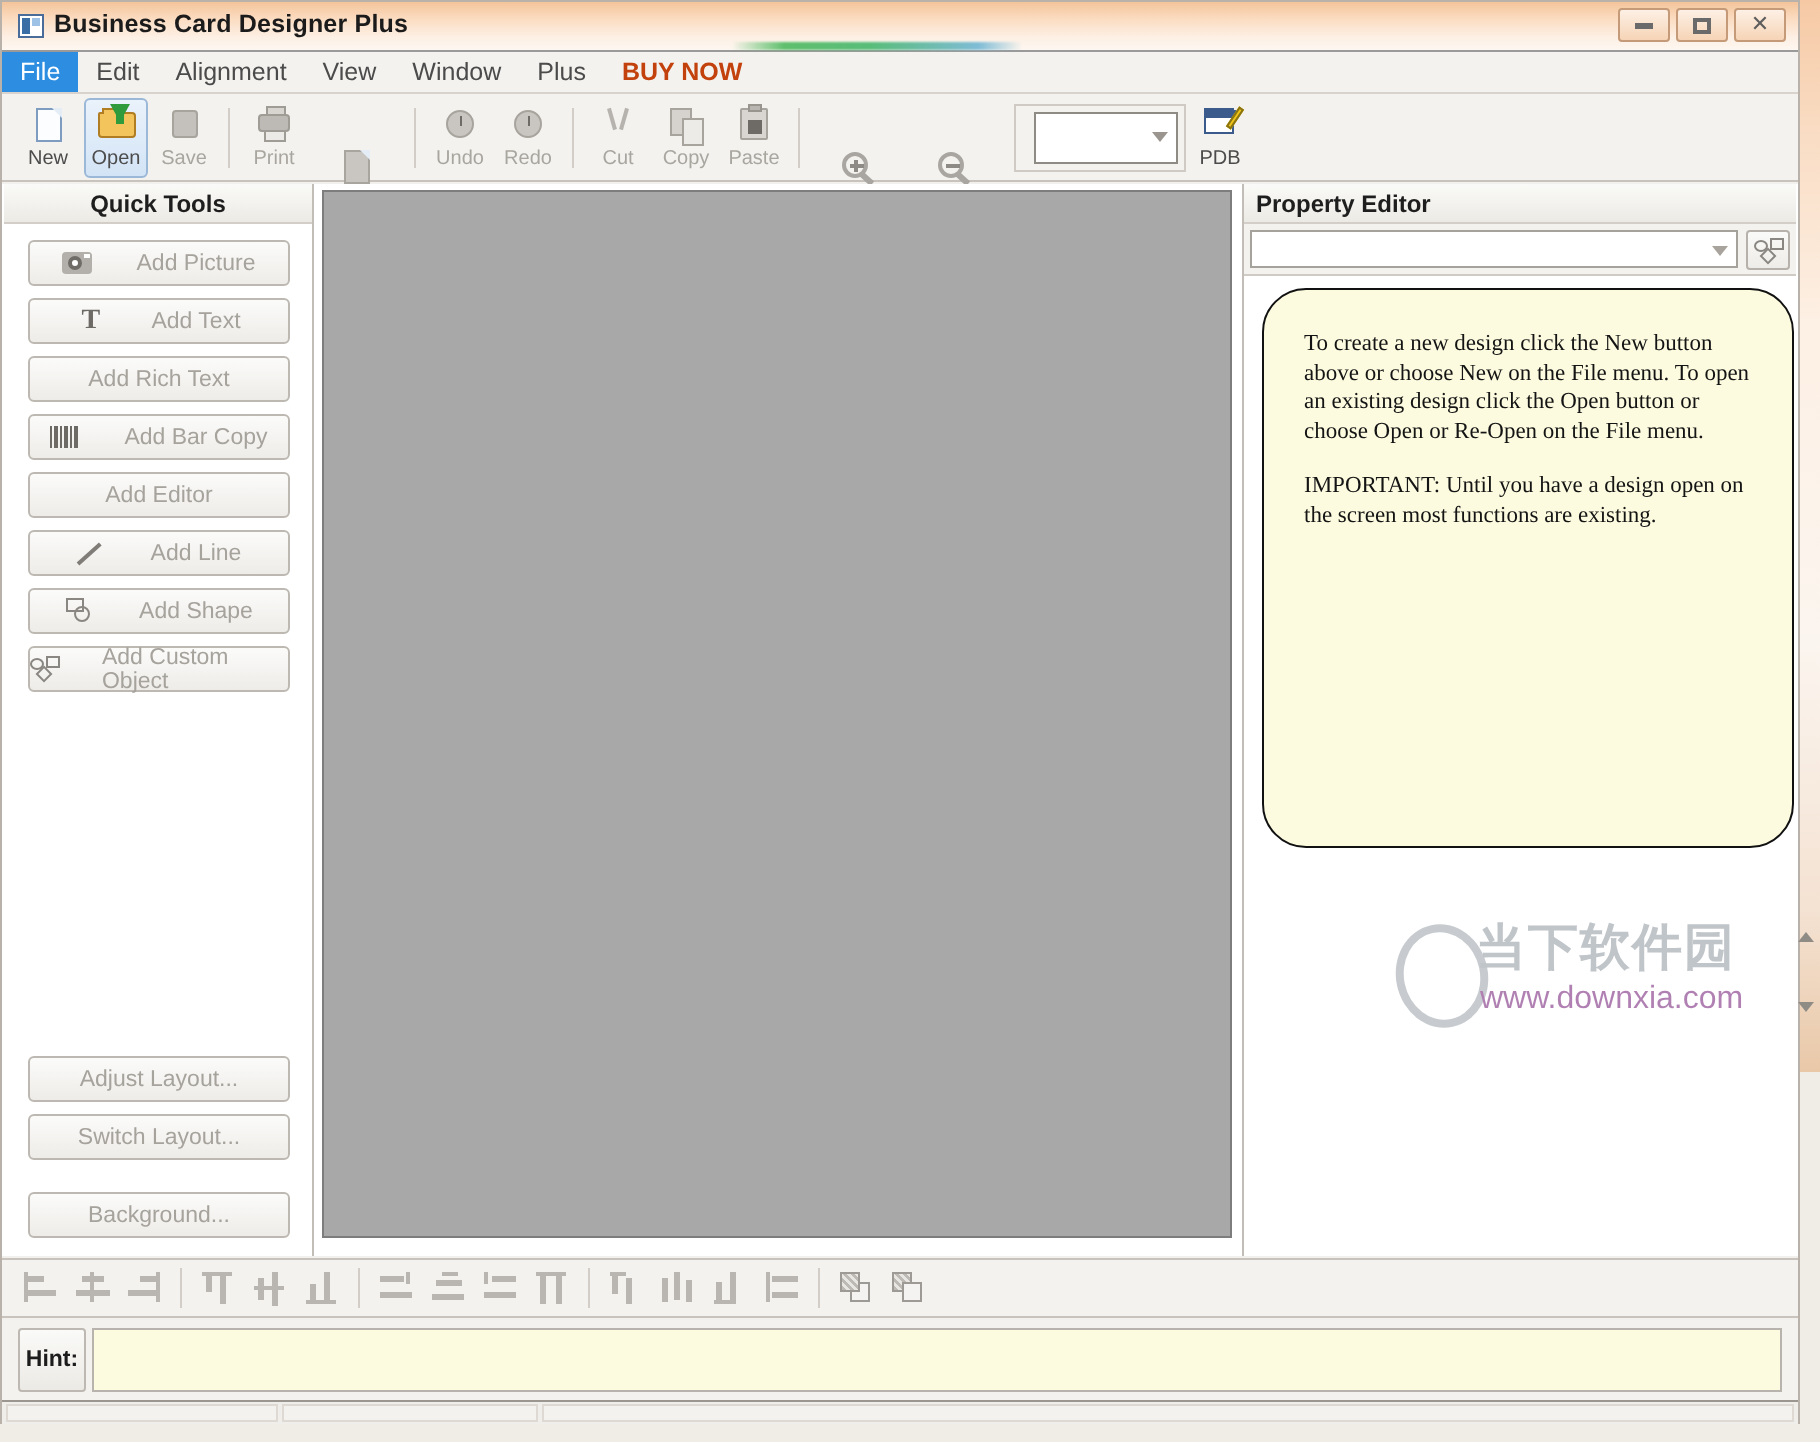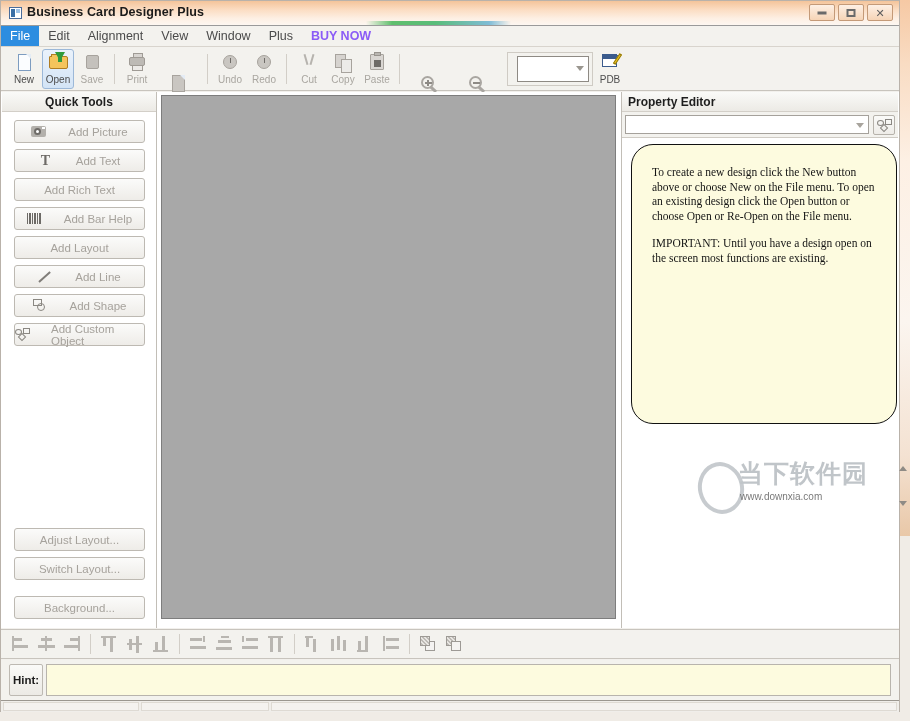--- a/index.html
+++ b/index.html
@@ -68,21 +68,21 @@
   
   .menubar{
     height:21px;background:#f3f2ee;
     border-bottom:1px solid #d8d4cd;
     display:flex;align-items:center;box-sizing:border-box;
   }
   .menu-item{
     padding:2px 9px;margin:0;font-size:12.5px;color:#4b4b4b;line-height:16px;cursor:default;
   }
   .menu-item.sel{background:#2d8de0;color:#ffffff;}
-  .menu-item.buy{font-weight:bold;color:#8b5cf6;}
+  .menu-item.buy{font-weight:bold;color:#c2410c;}
 
   
   .toolbar{
     height:44px;background:#f3f2ee;
     border-bottom:1px solid #c8c4bd;
     display:flex;align-items:center;padding:0 6px;box-sizing:border-box;
     position:relative;
   }
   .tbtn{
     width:32px;height:40px;display:flex;flex-direction:column;align-items:center;justify-content:flex-start;
@@ -269,21 +269,21 @@
   }
   .wm-ring{
     position:absolute;left:0;top:0;width:38px;height:44px;border:4px solid #9aa2a8;border-radius:50%;
     transform:rotate(-12deg);
   }
   .wm-cn{
     position:absolute;left:40px;top:-2px;font-size:25px;font-weight:bold;color:#8e969d;
     font-family:"DejaVu Sans",sans-serif;letter-spacing:1px;line-height:28px;white-space:nowrap;
   }
   .wm-url{
-    position:absolute;left:42px;top:29px;font-size:10px;color:#000000;
+    position:absolute;left:42px;top:29px;font-size:16px;color:#701a75;
     font-family:"Liberation Sans",sans-serif;white-space:nowrap;
   }
 
   
   .wm-arrows{position:absolute;right:3px;bottom:30px;width:8px;height:40px;}
   .wm-arrows i{position:absolute;left:0;width:0;height:0;border-left:4px solid transparent;border-right:4px solid transparent;}
   .wm-arrows i.up{top:0;border-bottom:5px solid #8f8b85;}
   .wm-arrows i.dn{bottom:0;border-top:5px solid #8f8b85;}
 </style>
 </head>
@@ -452,24 +452,24 @@
             </span>
           <span>Add Text</span>
         </div>
         <div class="qt-btn" style="top:86px">
           <span>Add Rich Text</span>
         </div>
         <div class="qt-btn" style="top:115px">
           <span class="qt-ico">
               <span class="i-bar"></span>
             </span>
-          <span>Add Bar Help</span>
+          <span>Add Bar Copy</span>
         </div>
         <div class="qt-btn" style="top:144px">
-          <span>Add Layout</span>
+          <span>Add Editor</span>
         </div>
         <div class="qt-btn" style="top:173px">
           <span class="qt-ico">
               <span class="i-line"></span>
             </span>
           <span>Add Line</span>
         </div>
         <div class="qt-btn" style="top:231px">
           <span class="qt-ico">
               <span class="i-cust">

